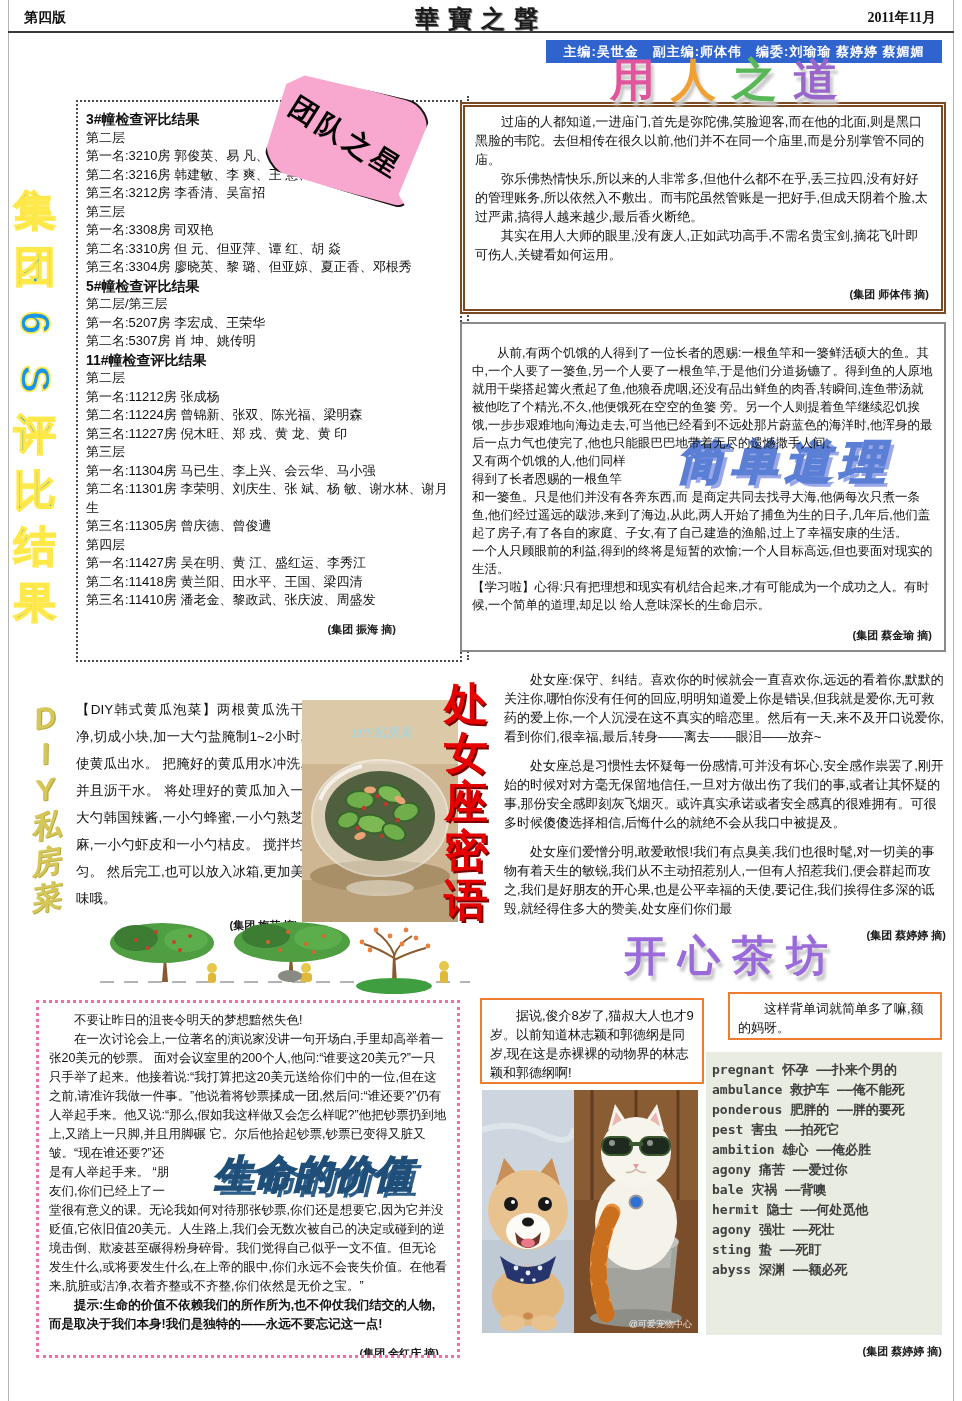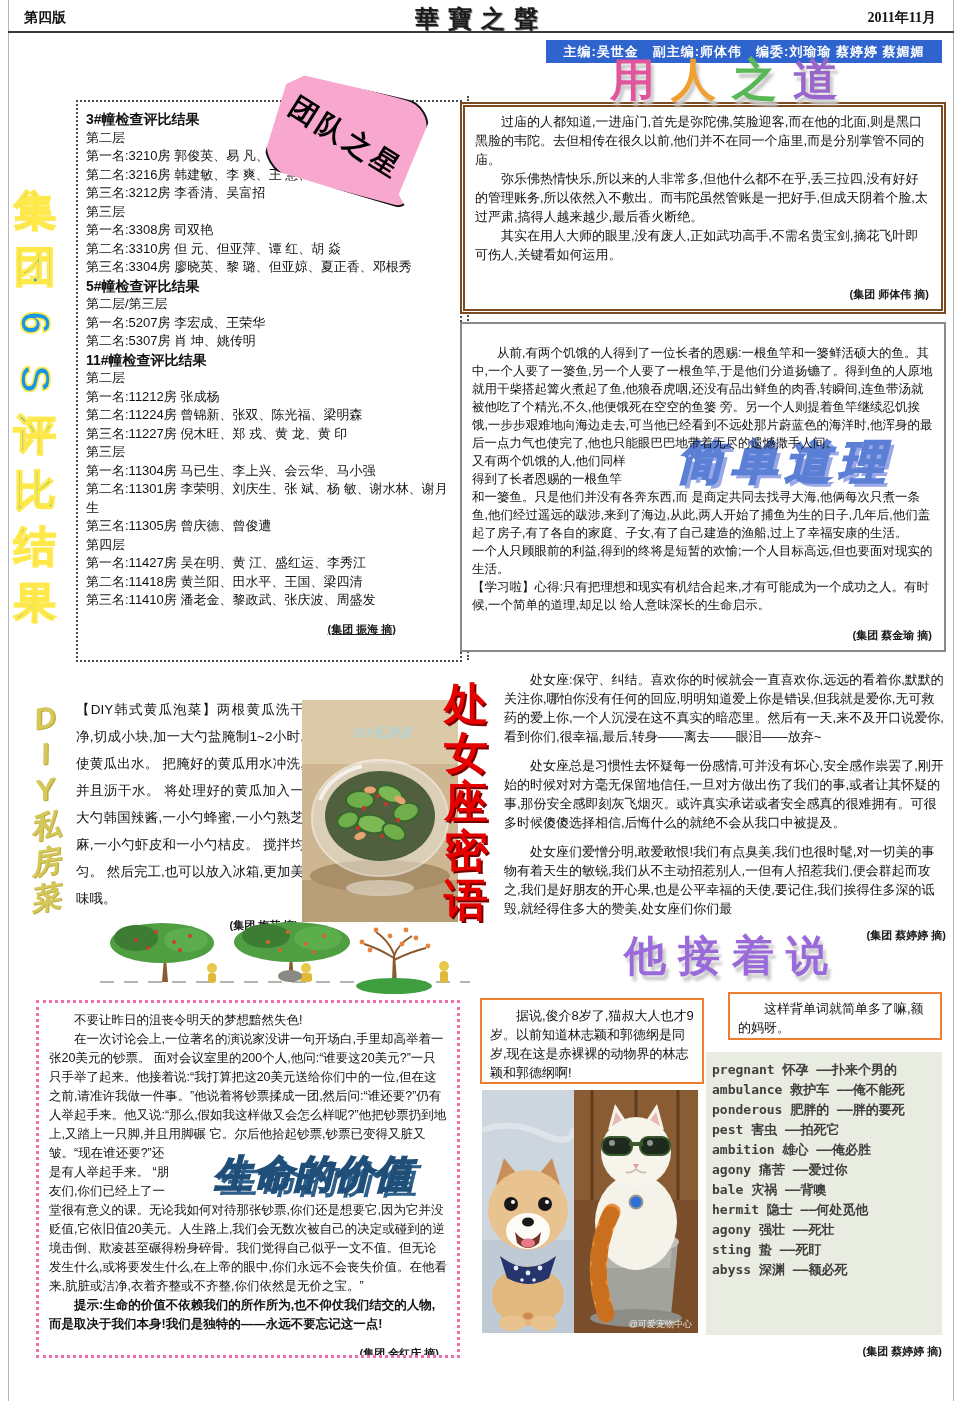--- a/index.html
+++ b/index.html
@@ -22,21 +22,21 @@
   .vtitle{left:4px;top:183px;width:62px;text-align:center;}
   .vtitle .vchar{font-size:42px;font-weight:900;line-height:56px;color:#1795e8;
                  -webkit-text-stroke:1.5px #ffe84a;text-shadow:0 0 2px #ffe84a;}
   .vtitle .vchar.rot{transform:rotate(90deg);}
 
   
   .results{left:76px;top:100px;width:386px;height:562px;border:2px dotted #4a4a4a;background:#fff;
            padding:8px 8px 4px 8px;box-sizing:border-box;font-size:13px;line-height:18.5px;overflow:hidden;}
   .res-line{white-space:normal;}
   .res-line.b{font-weight:bold;font-size:14px;}
-  .res-attr{text-align:right;padding-right:56px;margin-top:10px;font-size:11px;font-weight:bold;text-decoration:underline;}
+  .res-attr{text-align:right;padding-right:56px;margin-top:10px;font-size:11px;font-weight:bold;}
   .col-divider{left:467px;top:96px;height:564px;border-left:2px dotted #4a4a4a;}
 
   
   .banner{left:268px;top:84px;width:152px;height:104px;transform:rotate(15deg);background:#f8a8ce;
           border:2px solid #161616;border-radius:10px 30px 14px 36px;
           clip-path:polygon(4% 16%,14% 4%,100% 0%,92% 88%,100% 100%,2% 96%);
           display:flex;align-items:center;justify-content:center;z-index:5;}
   .banner span{transform:rotate(17deg);font-size:28px;font-weight:900;letter-spacing:4px;
                font-family:"Liberation Serif","DejaVu Serif",serif;color:#000;}
 
@@ -303,21 +303,21 @@
           <circle cx="328" cy="28" r="2.4"></circle>
           <circle cx="270" cy="32" r="2.4"></circle>
           <circle cx="302" cy="26" r="2.4"></circle>
         </g>
       <ellipse cx="294" cy="68" rx="38" ry="8" fill="#3f9e3f"></ellipse>
       <circle cx="344" cy="48" r="5" fill="#e8c84a"></circle>
         <rect x="340" y="53" width="8" height="12" rx="3" fill="#e0b83a"></rect>
     </svg>
   </div>
 
-  <div class="abs tea-title">他接着说</div>
+  <div class="abs tea-title">开心茶坊</div>
   <div class="abs tea-box1">
     <div class="inner">据说,俊介8岁了,猫叔大人也才9岁。以前知道林志颖和郭德纲是同岁,现在这是赤裸裸的动物界的林志颖和郭德纲啊!</div>
   </div>
   <div class="abs tea-box2">
     <div class="inner">这样背单词就简单多了嘛,额的妈呀。</div>
   </div>
   <div class="abs words-panel">
     <div class="word-item">pregnant 怀孕 ——扑来个男的</div>
       <div class="word-item">ambulance 救护车 ——俺不能死</div>
       <div class="word-item">ponderous 肥胖的 ——胖的要死</div>

